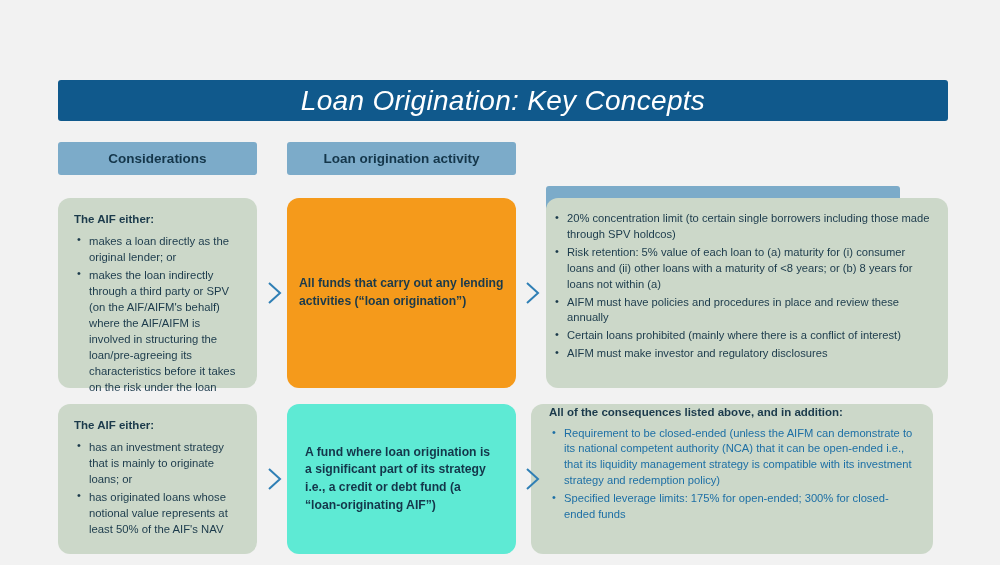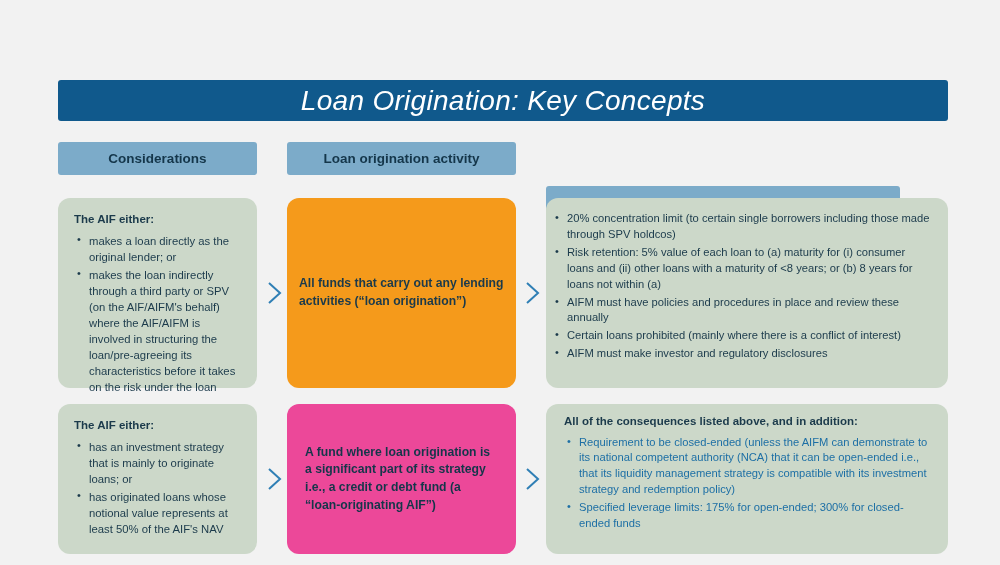--- a/index.html
+++ b/index.html
@@ -67,37 +67,37 @@
   }
   .card.green {
     background: #ccd8c9;
     color: #1b3a4b;
   }
   .card.orange {
     background: #f59a1b;
     color: #1b3a4b;
   }
   .card.red {
-    background: #ec4899;
+    background: #5eead4;
     color: #14364a;
   }
   .card.grey {
     background: #ccd8c9;
     color: #1b3a4b;
   }
 
   
   .r1.c1 { left: 58px;  top: 198px; width: 199px; height: 190px; padding: 14px 14px 10px 16px; }
   .r1.c2 { left: 287px; top: 198px; width: 229px; height: 190px; padding: 14px 12px; display:flex; align-items:center;}
   .r1.c3 { left: 546px; top: 198px; width: 402px; height: 190px; padding: 13px 16px 10px 6px; }
 
   
   .r2.c1 { left: 58px;  top: 404px; width: 199px; height: 150px; padding: 14px 14px 10px 16px; }
   .r2.c2 { left: 287px; top: 404px; width: 229px; height: 150px; padding: 14px 18px; display:flex; align-items:center;}
-  .r2.c3 { left: 546px; top: 404px; width: 402px; height: 150px; padding: 10px 16px 10px 18px; }
+  .r2.c3 { left: 531px; top: 404px; width: 402px; height: 150px; padding: 1px 16px 10px 18px; }
 
   .card .lead {
     font-size: 11.5px;
     font-weight: bold;
     margin: 0 0 5px 0;
     line-height: 1.35;
   }
   .card ul {
     margin: 0;
     padding: 0 0 0 13px;

